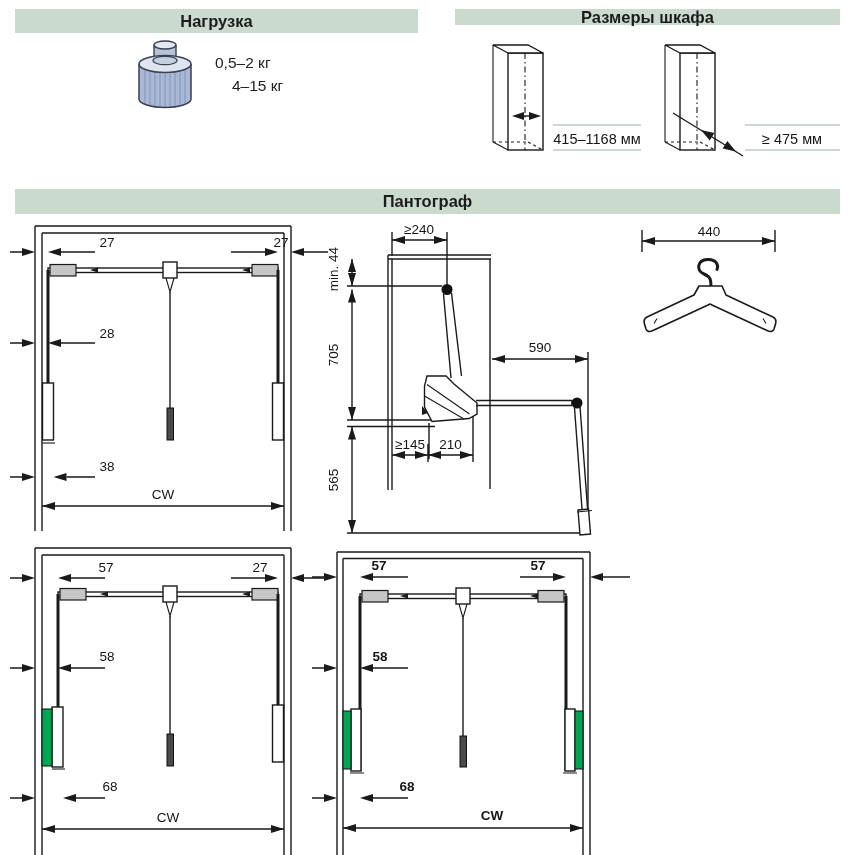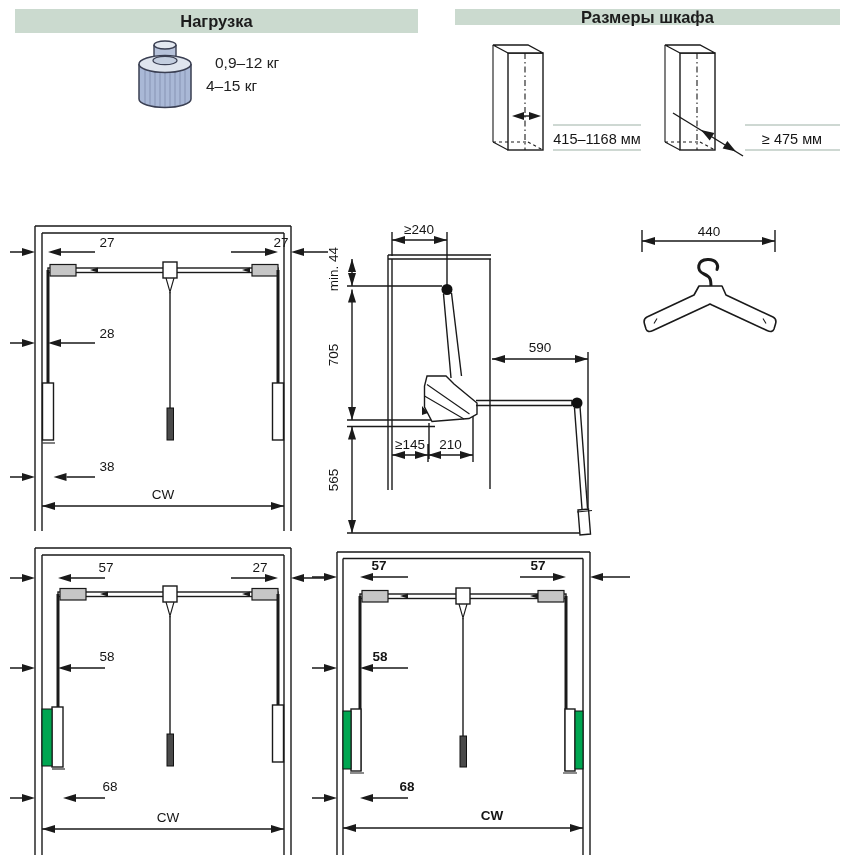--- a/index.html
+++ b/index.html
@@ -26,34 +26,37 @@
 <body>
 
 <div id="page">
 
   <div class="band" style="left:15px;top:9px;width:403px;height:24px">
     <span>Нагрузка</span>
   </div>
   <div class="band" style="left:455px;top:9px;width:385px;height:16px">
     <span>Размеры шкафа</span>
   </div>
+  <div class="band" style="left:15px;top:189px;width:825px;height:25px">
+    <span>Пантограф</span>
+  </div>
 
   <svg style="left:133px;top:36px" width="64" height="78" viewBox="0 0 64 78">
     <path d="M21,9 V20 A11,4 0 0 0 43,20 V9" fill="#b6c2da" stroke="#3a3f52" stroke-width="1.4"></path>
     <ellipse cx="32" cy="9" rx="11" ry="4" fill="#e3e8f0" stroke="#3a3f52" stroke-width="1.4"></ellipse>
     <path d="M6,28 V63 A26,8.5 0 0 0 58,63 V28" fill="#a9b8d6" stroke="#3a3f52" stroke-width="1.5"></path>
     <g stroke="rgba(60,70,100,0.3)" stroke-width="1">
       <path d="M12,33 V68 M17,35 V70 M22,36 V71 M27,36.5 V71.5 M32,37 V72 M37,36.5 V71.5 M42,36 V71 M47,35 V70 M52,33 V68"></path>
     </g>
     <ellipse cx="32" cy="28" rx="26" ry="8.5" fill="#dfe5ee" stroke="#3a3f52" stroke-width="1.5"></ellipse>
     <ellipse cx="32" cy="24.5" rx="12" ry="4.2" fill="#c3cedf" stroke="#3a3f52" stroke-width="1.2"></ellipse>
   </svg>
 
-  <div class="loadtxt" style="left:215px;top:54px">0,9–12 кг</div>
-  <div class="loadtxt" style="left:206px;top:77px">4–15 кг</div>
+  <div class="loadtxt" style="left:215px;top:54px">0,5–2 кг</div>
+  <div class="loadtxt" style="left:232px;top:77px">4–15 кг</div>
 
 
   <svg style="left:455px;top:35px" width="390" height="135" viewBox="0 0 390 135">
 
     <g>
       <rect x="53" y="18" width="35" height="97" class="wht" stroke-width="1.2"></rect>
       <path d="M53,18 L38,10 L73,10 L88,18 Z" class="wht" stroke-width="1.2"></path>
       <path d="M38,10 V107 M38,107 L53,115" class="thin"></path>
       <path d="M38,107 H73 M73,107 L88,115" class="thin" stroke-dasharray="3 3" stroke-width="0.9"></path>
       <path d="M70,18 V115" class="thin" stroke-dasharray="6 3 1.5 3" stroke-width="0.9"></path>

